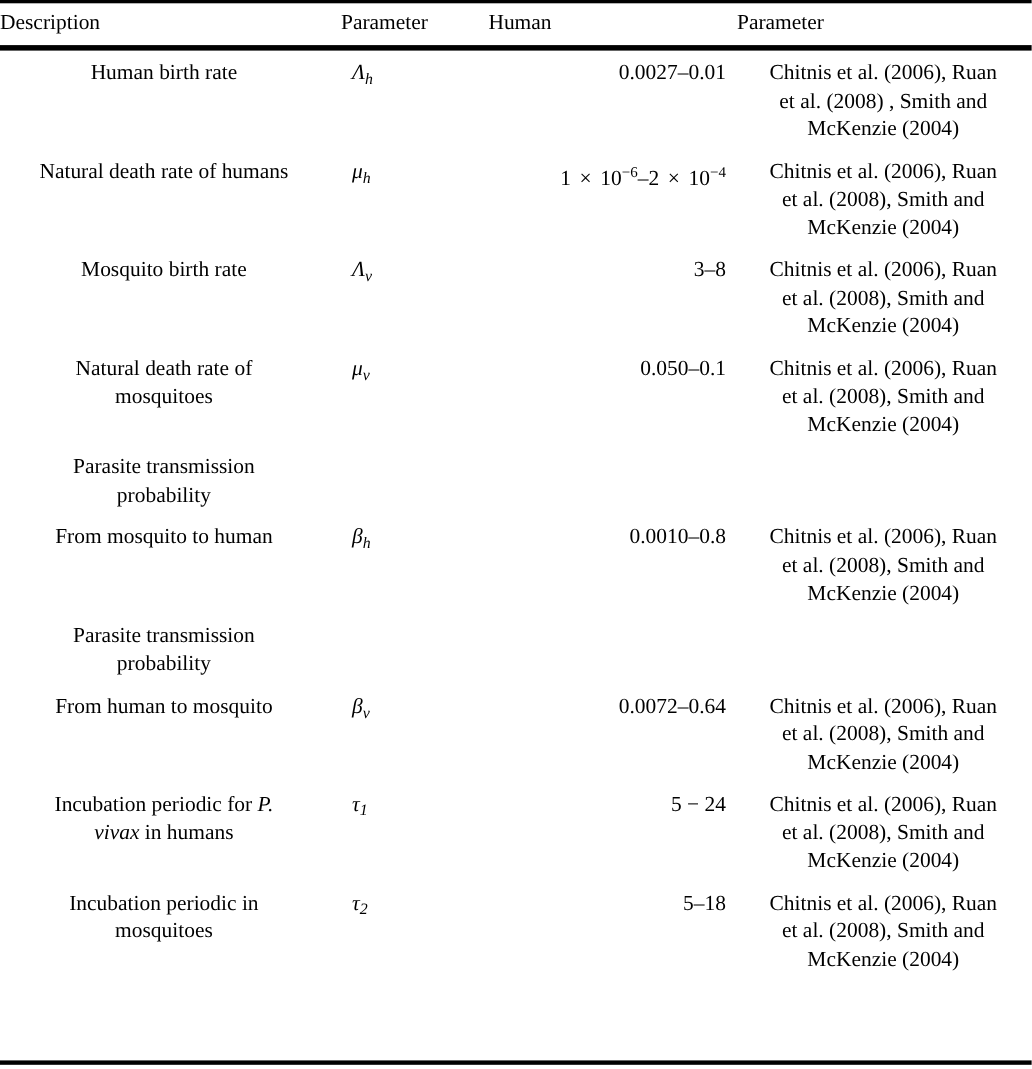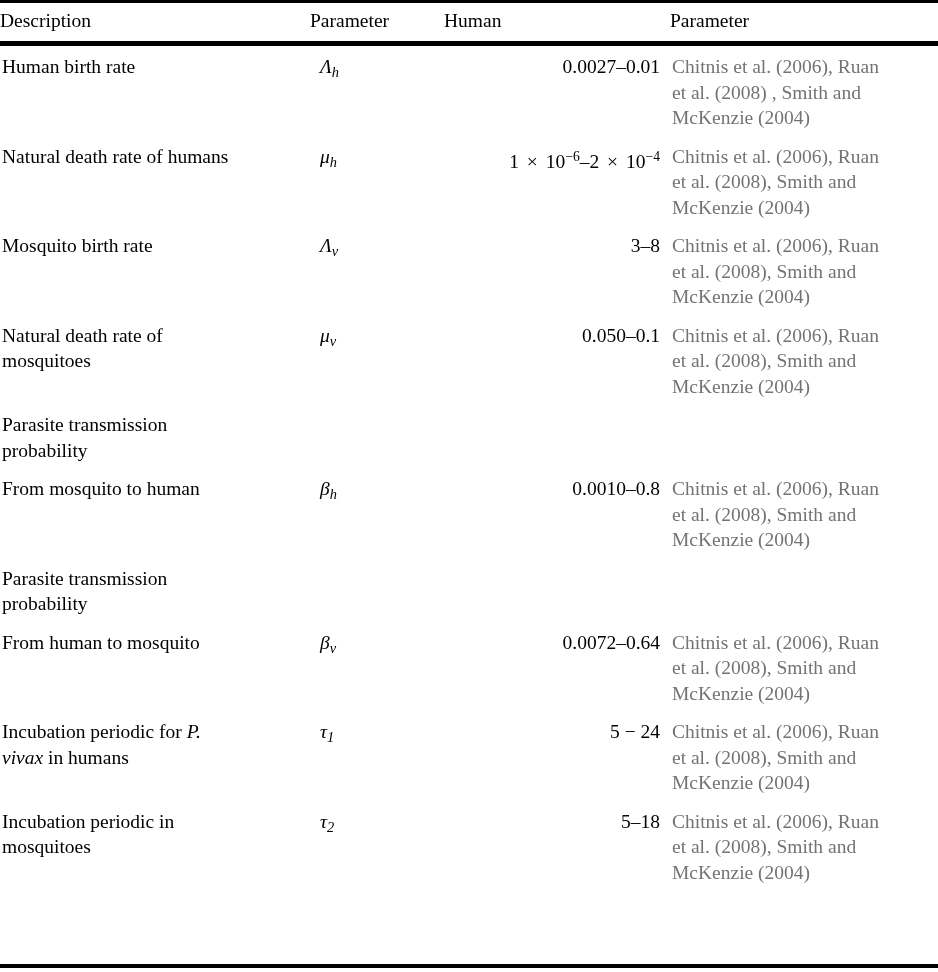--- a/index.html
+++ b/index.html
@@ -84,28 +84,29 @@
     white-space: nowrap;
   }
   tbody tr td.range {
     padding-left: 3px;
     white-space: nowrap;
     text-align: right;
   }
   tbody tr td.refs {
     padding-left: 2px;
     padding-right: 4px;
-    color: #737373;
+    color: #000000;
   }
 
   
   .hang {
     display: block;
     padding-left: 16px;
     text-indent: -16px;
+    text-align: center;
   }
   .refs .hang {
     padding-left: 22px;
     text-indent: -22px;
   }
 
   
   tr.data-row > td { padding-top: 13px; padding-bottom: 0; }
   tr.group-row > td { padding-top: 13px; padding-bottom: 0; }
 

